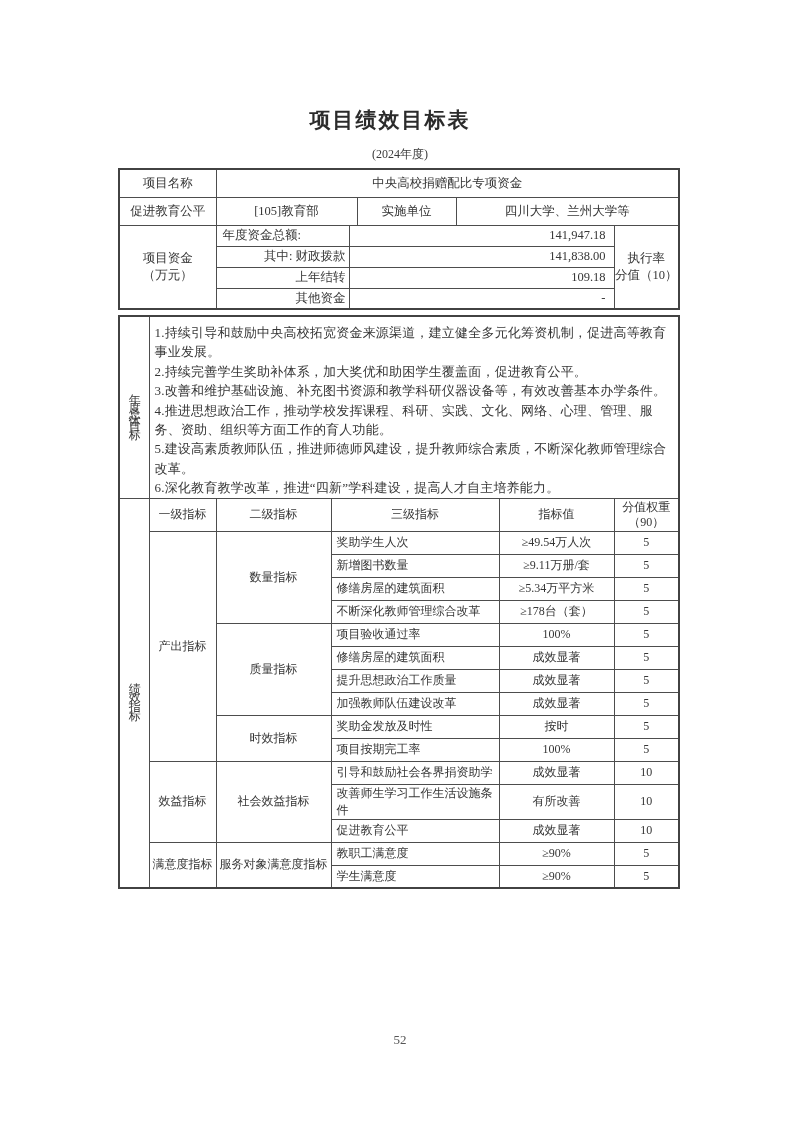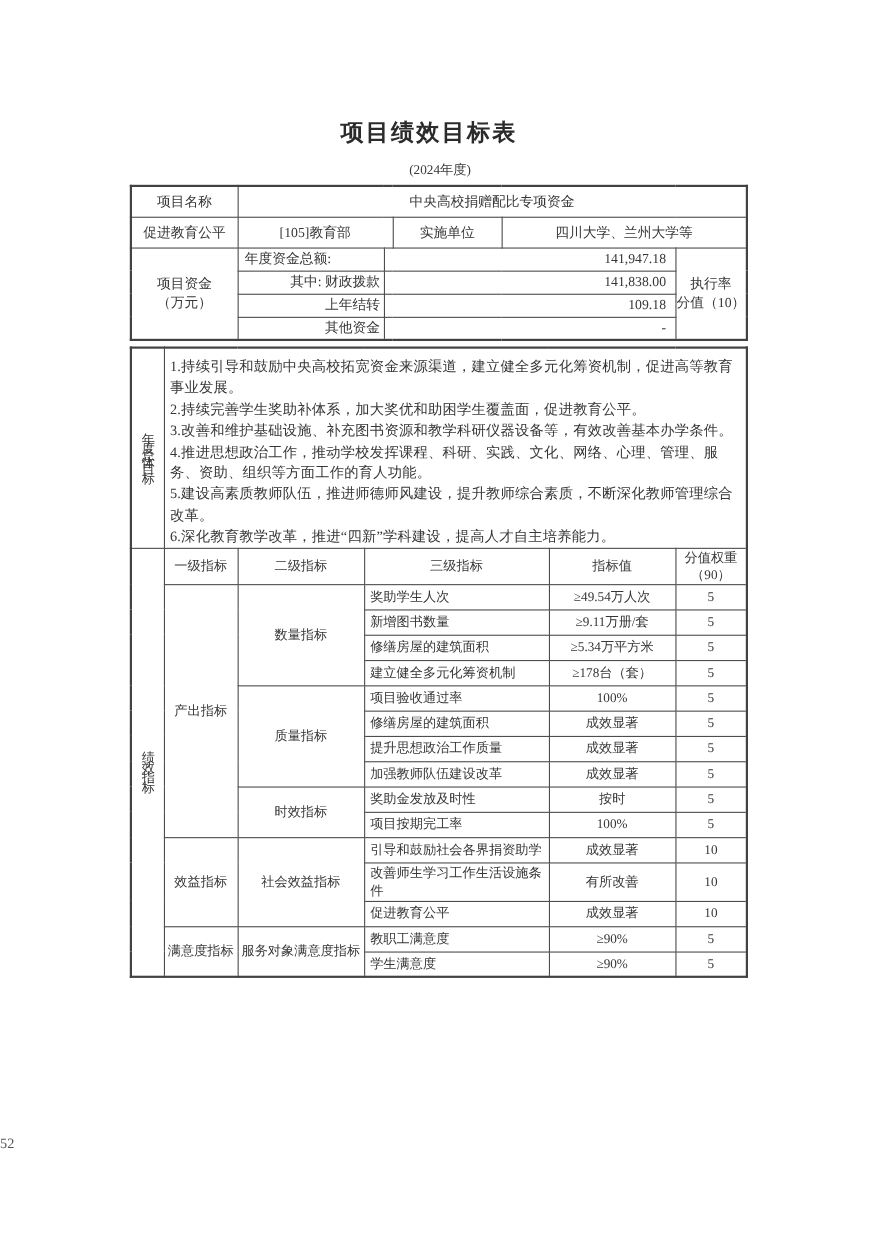--- a/index.html
+++ b/index.html
@@ -24,21 +24,21 @@
   .lbl-right{text-align:right;padding-right:3px;margin-left:44px;}
   .val-right{text-align:right;padding-right:8px;}
   .name-cell{text-align:left;padding-left:5px;padding-right:2px;font-family:Liberation Serif, serif;}
   .goals-cell{vertical-align:top;text-align:left;padding:6px 3px 0 5px;}
   .goals-cell div{font-size:13px;line-height:19.4px;letter-spacing:.2px;}
   .vert{writing-mode:vertical-rl;text-orientation:upright;display:inline-block;
         font-size:12px;}
   .vert-goals{letter-spacing:7px;}
   .vert-perf{letter-spacing:9px;}
   .hdr{font-size:12px;line-height:15px;}
-  .page-number{position:absolute;top:1032px;left:0;width:800px;
+  .page-number{position:absolute;top:1032px;left:0;width:800px;text-align:center;
                font-size:13px;color:#555;}
 </style>
 </head>
 <body>
 
 <div class="page">
 
   <div class="doc-title">项目绩效目标表</div>
   <div class="doc-subtitle">(2024年度)</div>
 
@@ -135,21 +135,21 @@
         <td class="name-cell">新增图书数量</td>
         <td>≥9.11万册/套</td>
         <td>5</td>
       </tr>
       <tr class="hRow">
         <td class="name-cell">修缮房屋的建筑面积</td>
         <td>≥5.34万平方米</td>
         <td>5</td>
       </tr>
       <tr class="hRow">
-        <td class="name-cell">建立健全多元化筹资机制</td>
+        <td class="name-cell">不断深化教师管理综合改革</td>
         <td>≥178台（套）</td>
         <td>5</td>
       </tr>
 
       <tr class="hRow">
         <td rowspan="4">质量指标</td>
         <td class="name-cell">项目验收通过率</td>
         <td>100%</td>
         <td>5</td>
       </tr>

